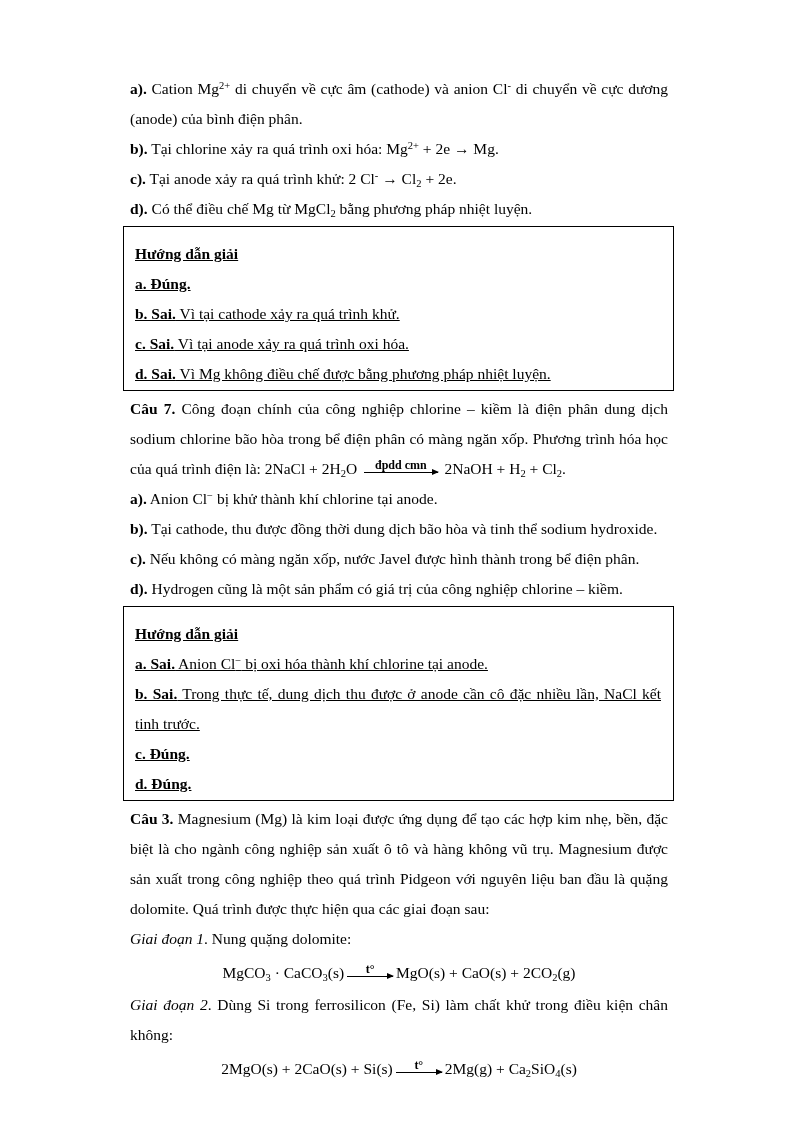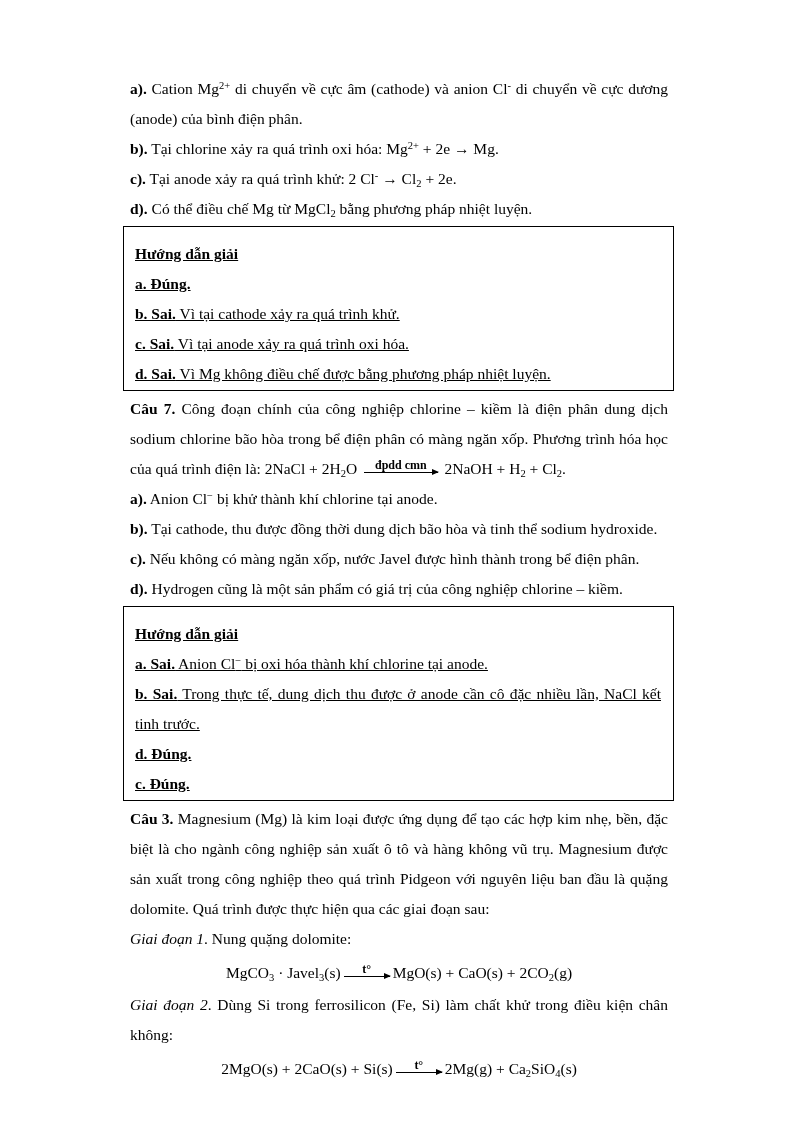--- a/index.html
+++ b/index.html
@@ -106,26 +106,26 @@
           <span class="shaft"></span>
         </span><span> 2NaOH + H</span><span class="sub">2</span><span> + Cl</span><span class="sub">2</span><span>.</span></p>
       <p class="para"><span class="b">a).</span><span> Anion Cl</span><span class="sup">−</span><span> bị khử thành khí chlorine tại anode.</span></p>
       <p class="para"><span class="b">b).</span><span> Tại cathode, thu được đồng thời dung dịch bão hòa và tinh thể sodium hydroxide.</span></p>
       <p class="para"><span class="b">c).</span><span> Nếu không có màng ngăn xốp, nước Javel được hình thành trong bể điện phân.</span></p>
       <p class="para"><span class="b">d).</span><span> Hydrogen cũng là một sản phẩm có giá trị của công nghiệp chlorine – kiềm.</span></p>
       <div class="hdg-box">
         <p class="para"><span class="b">Hướng dẫn giải</span></p>
         <p class="para"><span class="b">a. Sai.</span><span> Anion Cl</span><span class="sup">−</span><span> bị oxi hóa thành khí chlorine tại anode.</span></p>
         <p class="para"><span class="b">b. Sai.</span><span> Trong thực tế, dung dịch thu được ở anode cần cô đặc nhiều lần, NaCl kết tinh trước.</span></p>
+        <p class="para"><span class="b">c. Đúng.</span></p>
         <p class="para"><span class="b">d. Đúng.</span></p>
-        <p class="para"><span class="b">c. Đúng.</span></p>
       </div>
       <p class="para"><span class="b">Câu 3.</span><span> Magnesium (Mg) là kim loại được ứng dụng để tạo các hợp kim nhẹ, bền, đặc biệt là cho ngành công nghiệp sản xuất ô tô và hàng không vũ trụ. Magnesium được sản xuất trong công nghiệp theo quá trình Pidgeon với nguyên liệu ban đầu là quặng dolomite. Quá trình được thực hiện qua các giai đoạn sau:</span></p>
       <p class="para"><span class="i">Giai đoạn 1</span><span>. Nung quặng dolomite:</span></p>
-      <p class="para eq"><span>MgCO</span><span class="sub">3</span><span> · Javel</span><span class="sub">3</span><span>(s)</span><span class="rxn">
+      <p class="para eq"><span>MgCO</span><span class="sub">3</span><span> · CaCO</span><span class="sub">3</span><span>(s)</span><span class="rxn">
           <span class="lbl">t°</span>
           <span class="shaft"></span>
         </span><span>MgO(s) + CaO(s) + 2CO</span><span class="sub">2</span><span>(g)</span></p>
       <p class="para"><span class="i">Giai đoạn 2</span><span>. Dùng Si trong ferrosilicon (Fe, Si) làm chất khử trong điều kiện chân không:</span></p>
       <p class="para eq"><span>2MgO(s) + 2CaO(s) + Si(s)</span><span class="rxn">
           <span class="lbl">t°</span>
           <span class="shaft"></span>
         </span><span>2Mg(g) + Ca</span><span class="sub">2</span><span>SiO</span><span class="sub">4</span><span>(s)</span></p>
     </div>
 </div>

